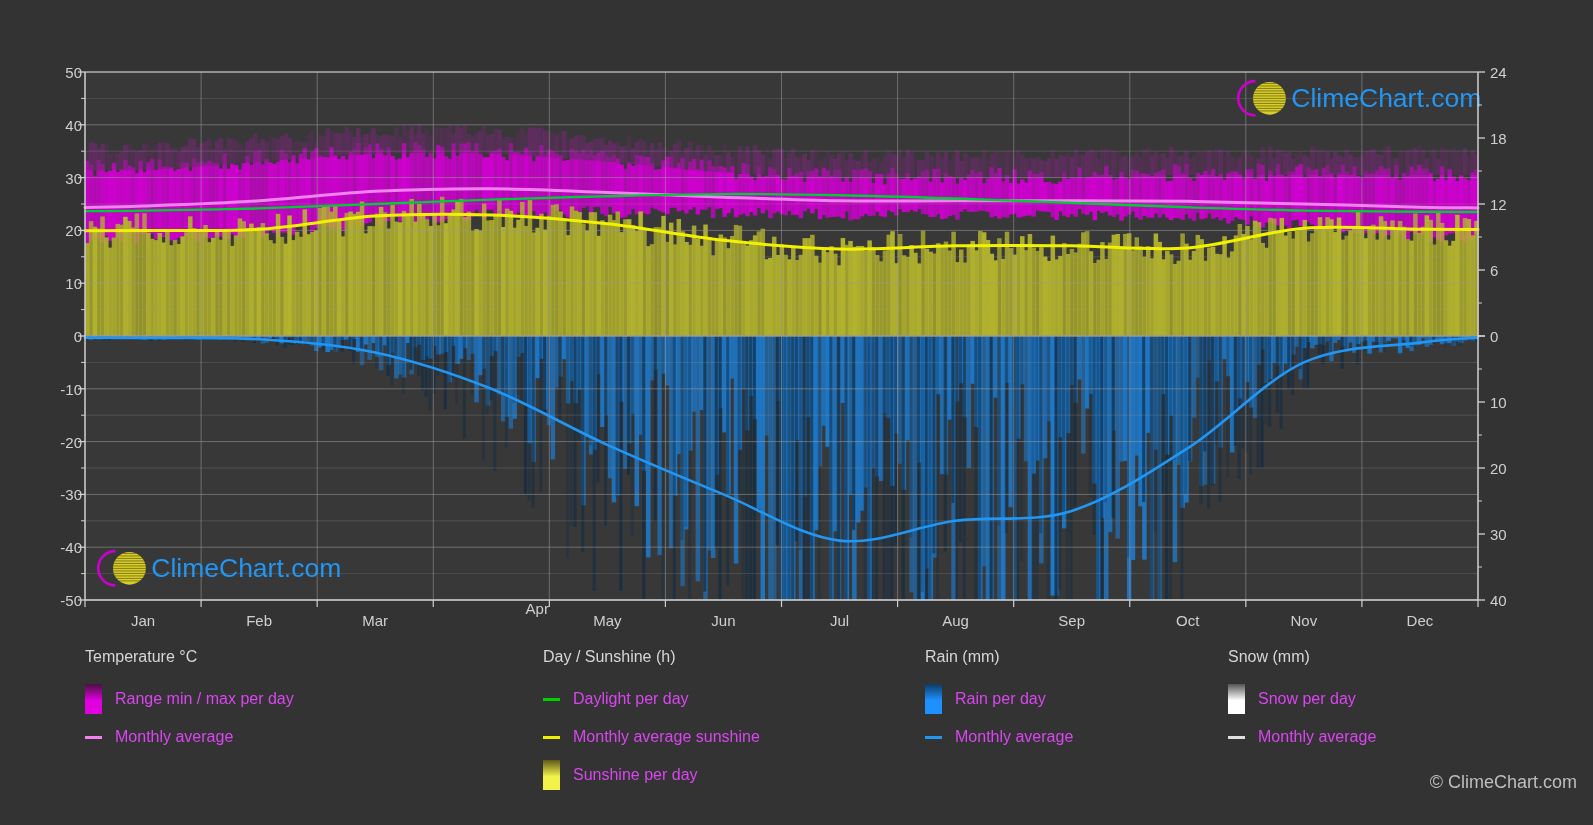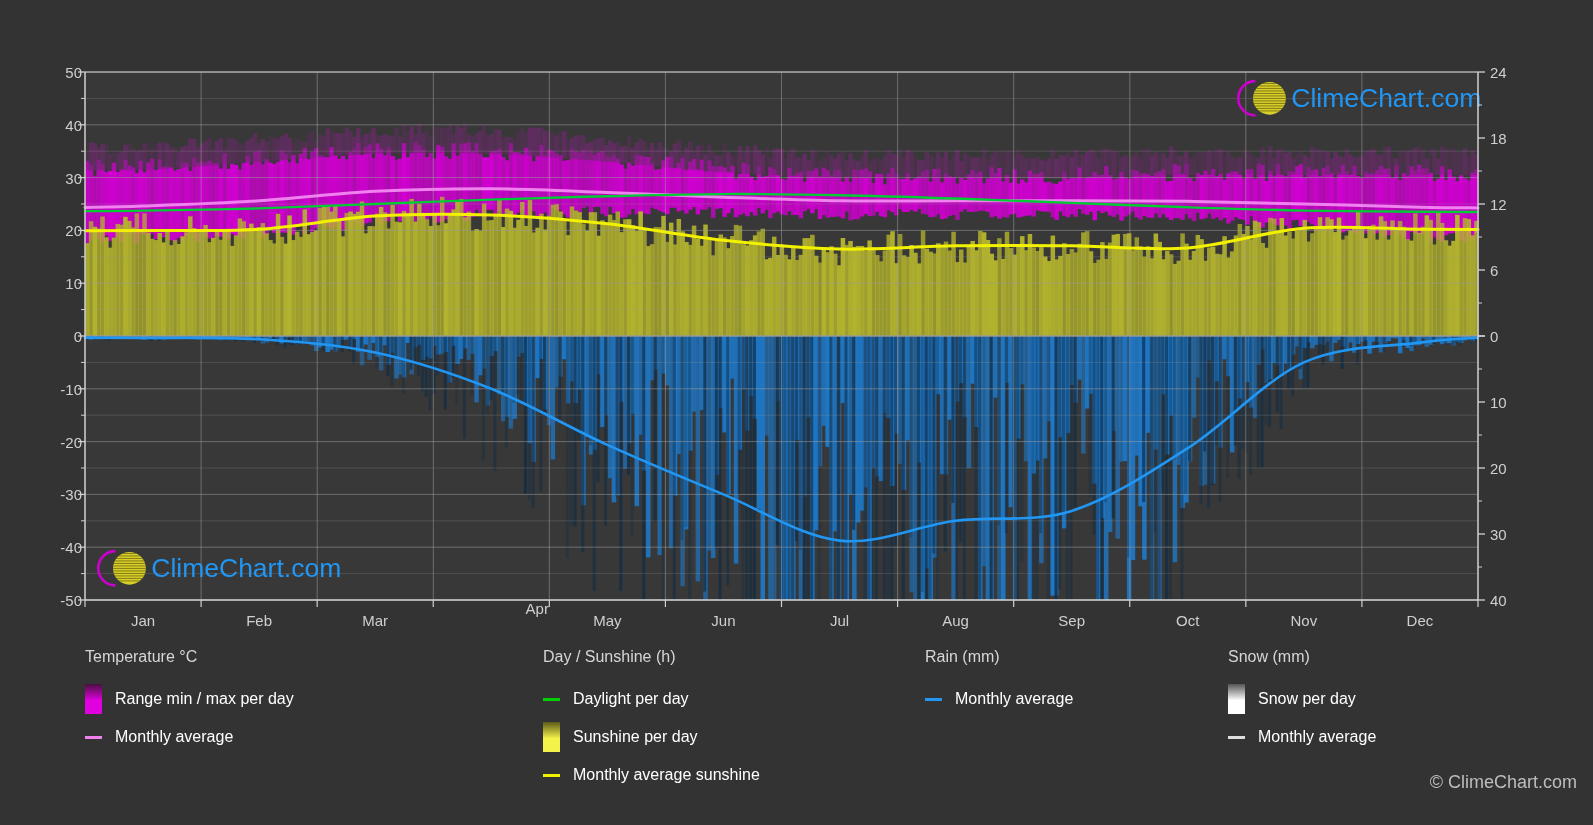--- a/index.html
+++ b/index.html
@@ -41,21 +41,21 @@
   .ytick-l{right:1511px;text-align:right;transform:translateY(-50%);}
   .ytick-r{left:1490px;text-align:left;transform:translateY(-50%);}
   .xtick{transform:translateX(-50%);font-size:15px;color:#cfcfcf;}
   
   #legend{position:absolute;left:0;top:648px;width:1593px;height:177px;}
   .legend-col{position:absolute;top:0;}
   .legend-head{font-size:16px;color:#d6d6d6;margin-bottom:14px;}
   .legend-row{display:flex;align-items:center;height:38px;}
   .sw-box{width:17px;height:30px;margin-right:13px;flex:0 0 auto;}
   .sw-line{width:17px;height:3px;margin-right:13px;flex:0 0 auto;}
-  .legend-text{font-size:16px;color:#ffffff;white-space:nowrap;}
+  .legend-text{font-size:16px;color:#d946ef;white-space:nowrap;}
   #copyright{position:absolute;right:16px;top:772px;font-size:18px;color:#bdbdbd;}
   svg{display:block;}
 </style>
 </head>
 <body>
 
 <div id="chart-title">Compare Climate</div>
 
 <div class="loc-label" id="loc-left">Banlung</div>
 <div class="loc-label" id="loc-right">Banlung</div>
@@ -1955,30 +1955,34 @@
         <span class="legend-text">Monthly average</span>
       </div>
     </div>
     <div class="legend-col" style="left: 543px;">
       <div class="legend-head">Day / Sunshine (h)</div>
       <div class="legend-row">
         <span class="sw-line" style="background: rgb(0, 208, 0);"></span>
         <span class="legend-text">Daylight per day</span>
       </div>
       <div class="legend-row">
+        <span class="sw-line" style="background: rgb(240, 240, 0);"></span>
+        <span class="legend-text">Monthly average sunshine</span>
+      </div>
+      <div class="legend-row">
         <span class="sw-box" style="background: linear-gradient(rgb(92, 90, 24) 0%, rgb(242, 242, 74) 55%, rgb(242, 242, 74) 100%);"></span>
         <span class="legend-text">Sunshine per day</span>
-      </div>
-      <div class="legend-row">
-        <span class="sw-line" style="background: rgb(240, 240, 0);"></span>
-        <span class="legend-text">Monthly average sunshine</span>
       </div>
     </div>
     <div class="legend-col" style="left: 925px;">
       <div class="legend-head">Rain (mm)</div>
+      <div class="legend-row">
+        <span class="sw-box" style="background: linear-gradient(rgb(14, 59, 99) 0%, rgb(30, 144, 255) 55%, rgb(30, 144, 255) 100%);"></span>
+        <span class="legend-text">Rain per day</span>
+      </div>
       <div class="legend-row">
         <span class="sw-line" style="background: rgb(33, 150, 243);"></span>
         <span class="legend-text">Monthly average</span>
       </div>
     </div>
     <div class="legend-col" style="left: 1228px;">
       <div class="legend-head">Snow (mm)</div>
       <div class="legend-row">
         <span class="sw-box" style="background: linear-gradient(rgb(85, 85, 85) 0%, rgb(255, 255, 255) 55%, rgb(255, 255, 255) 100%);"></span>
         <span class="legend-text">Snow per day</span>

